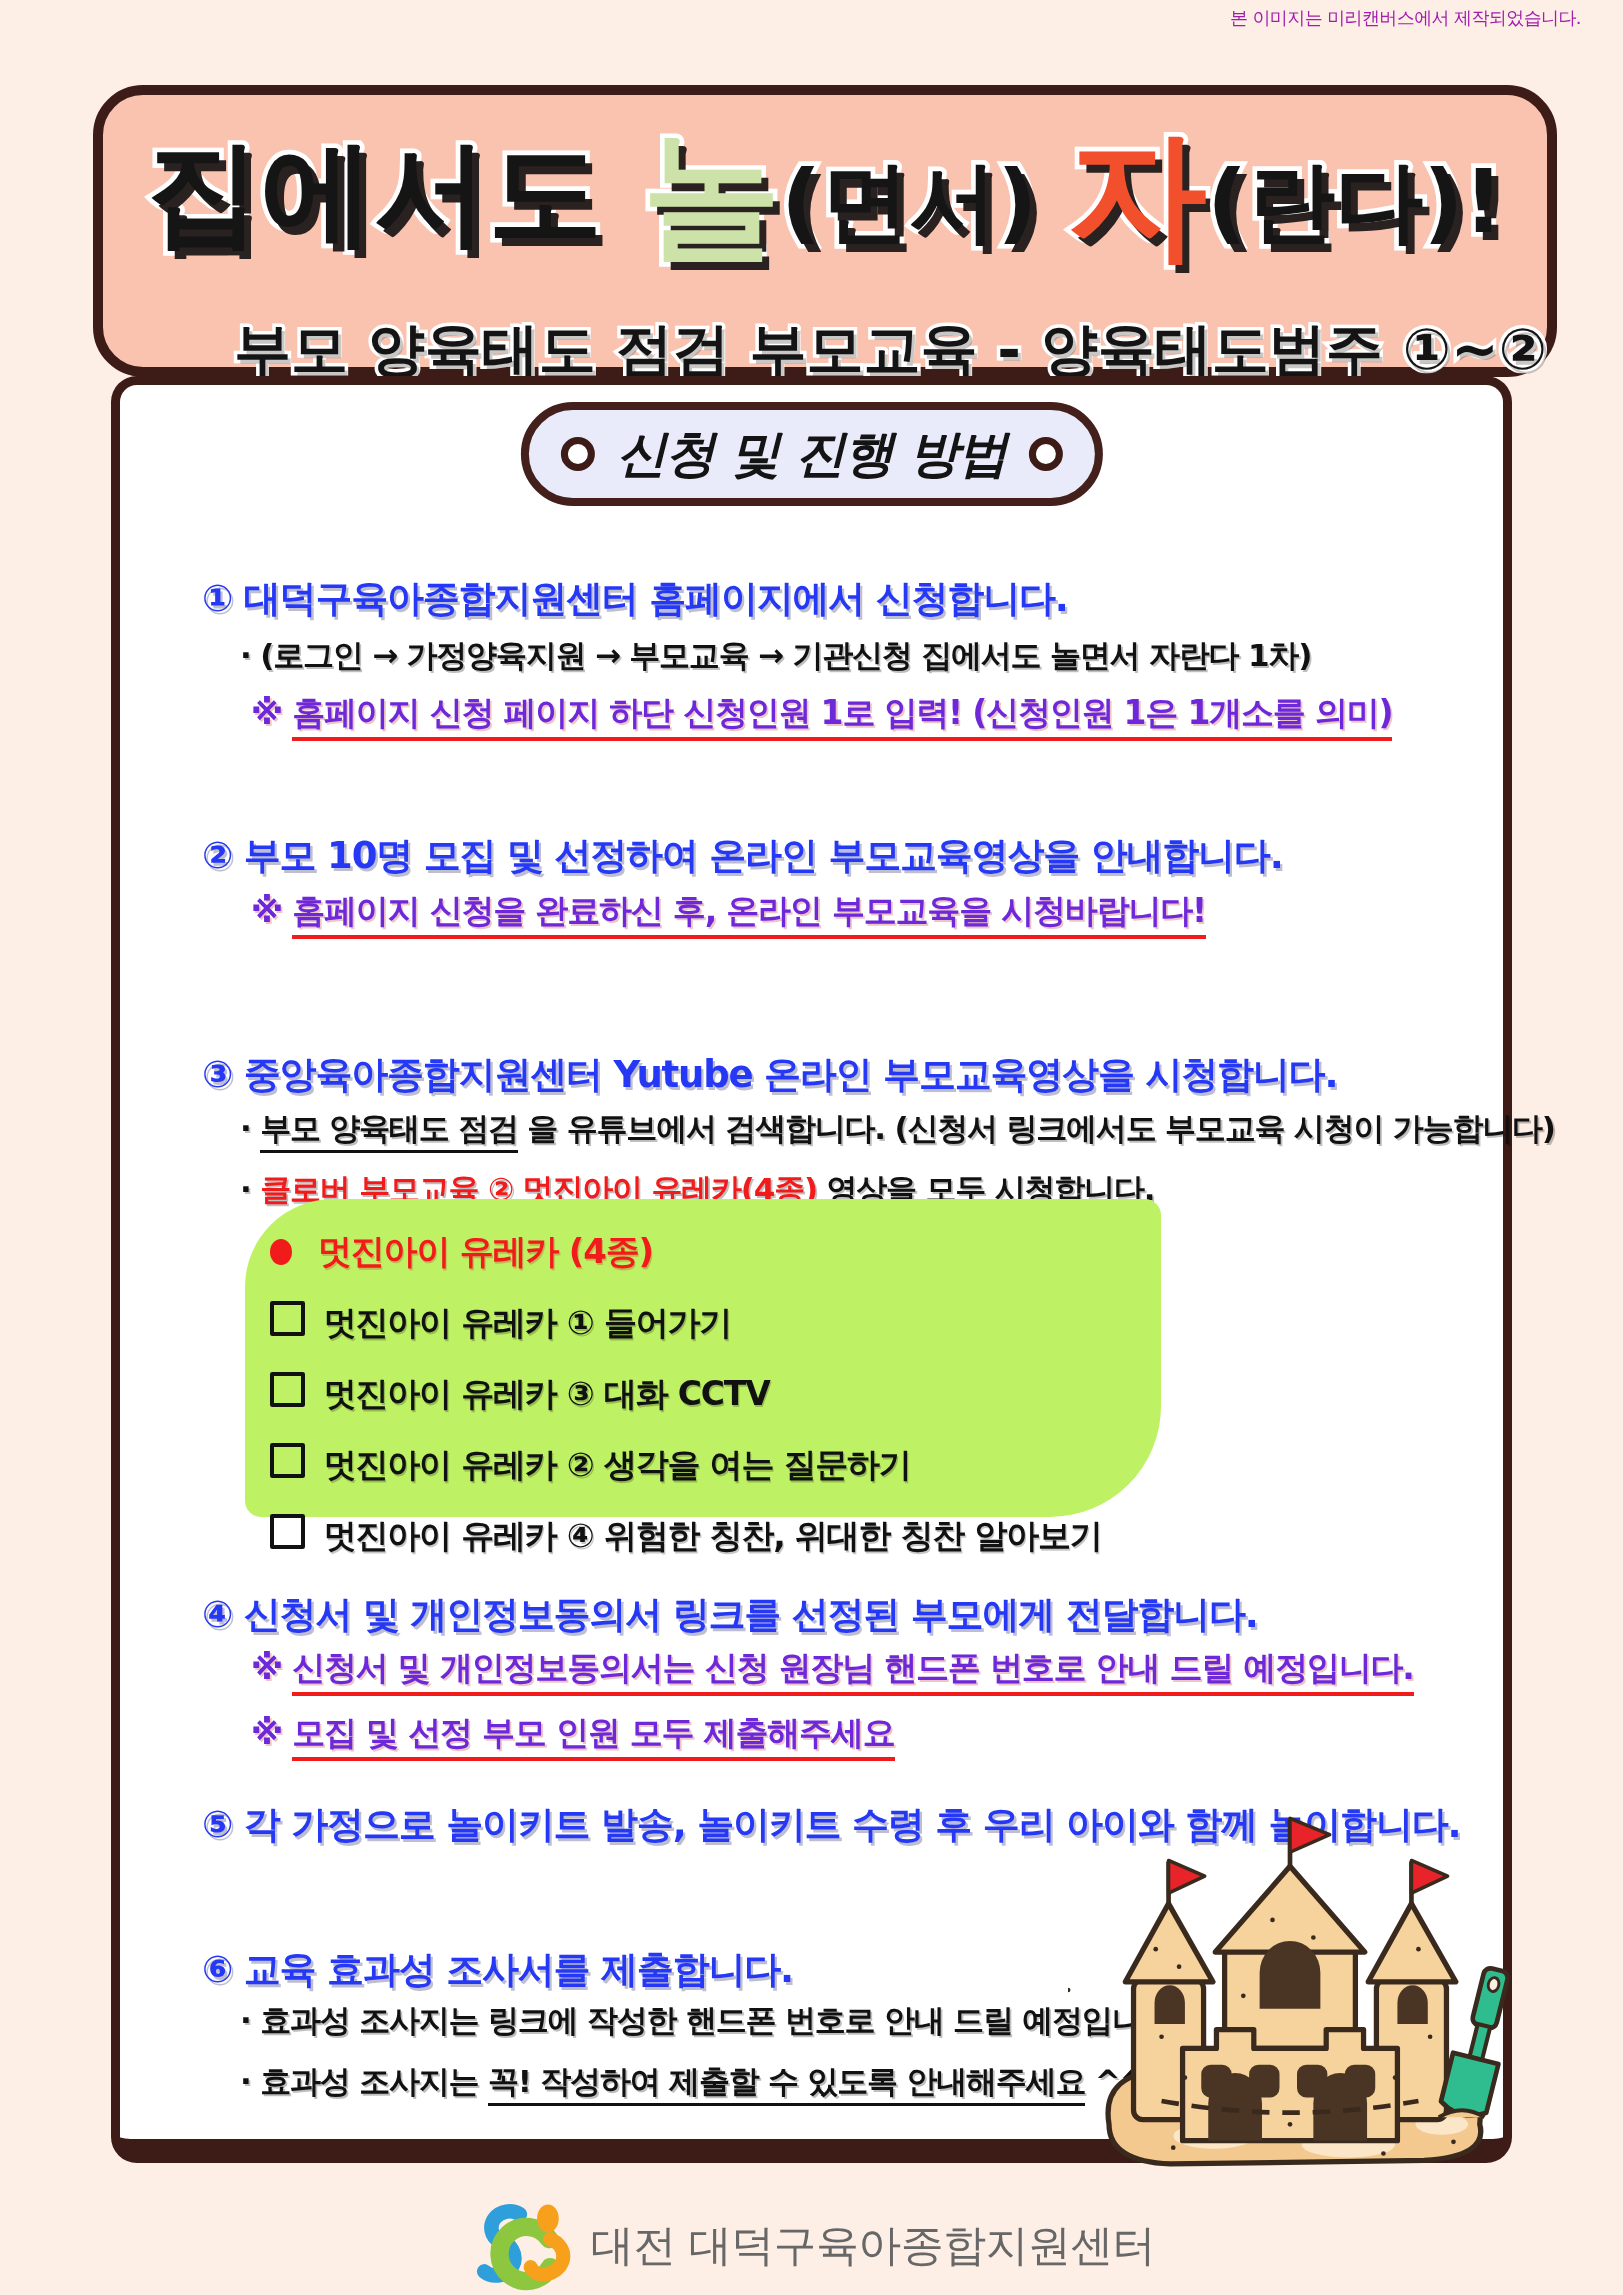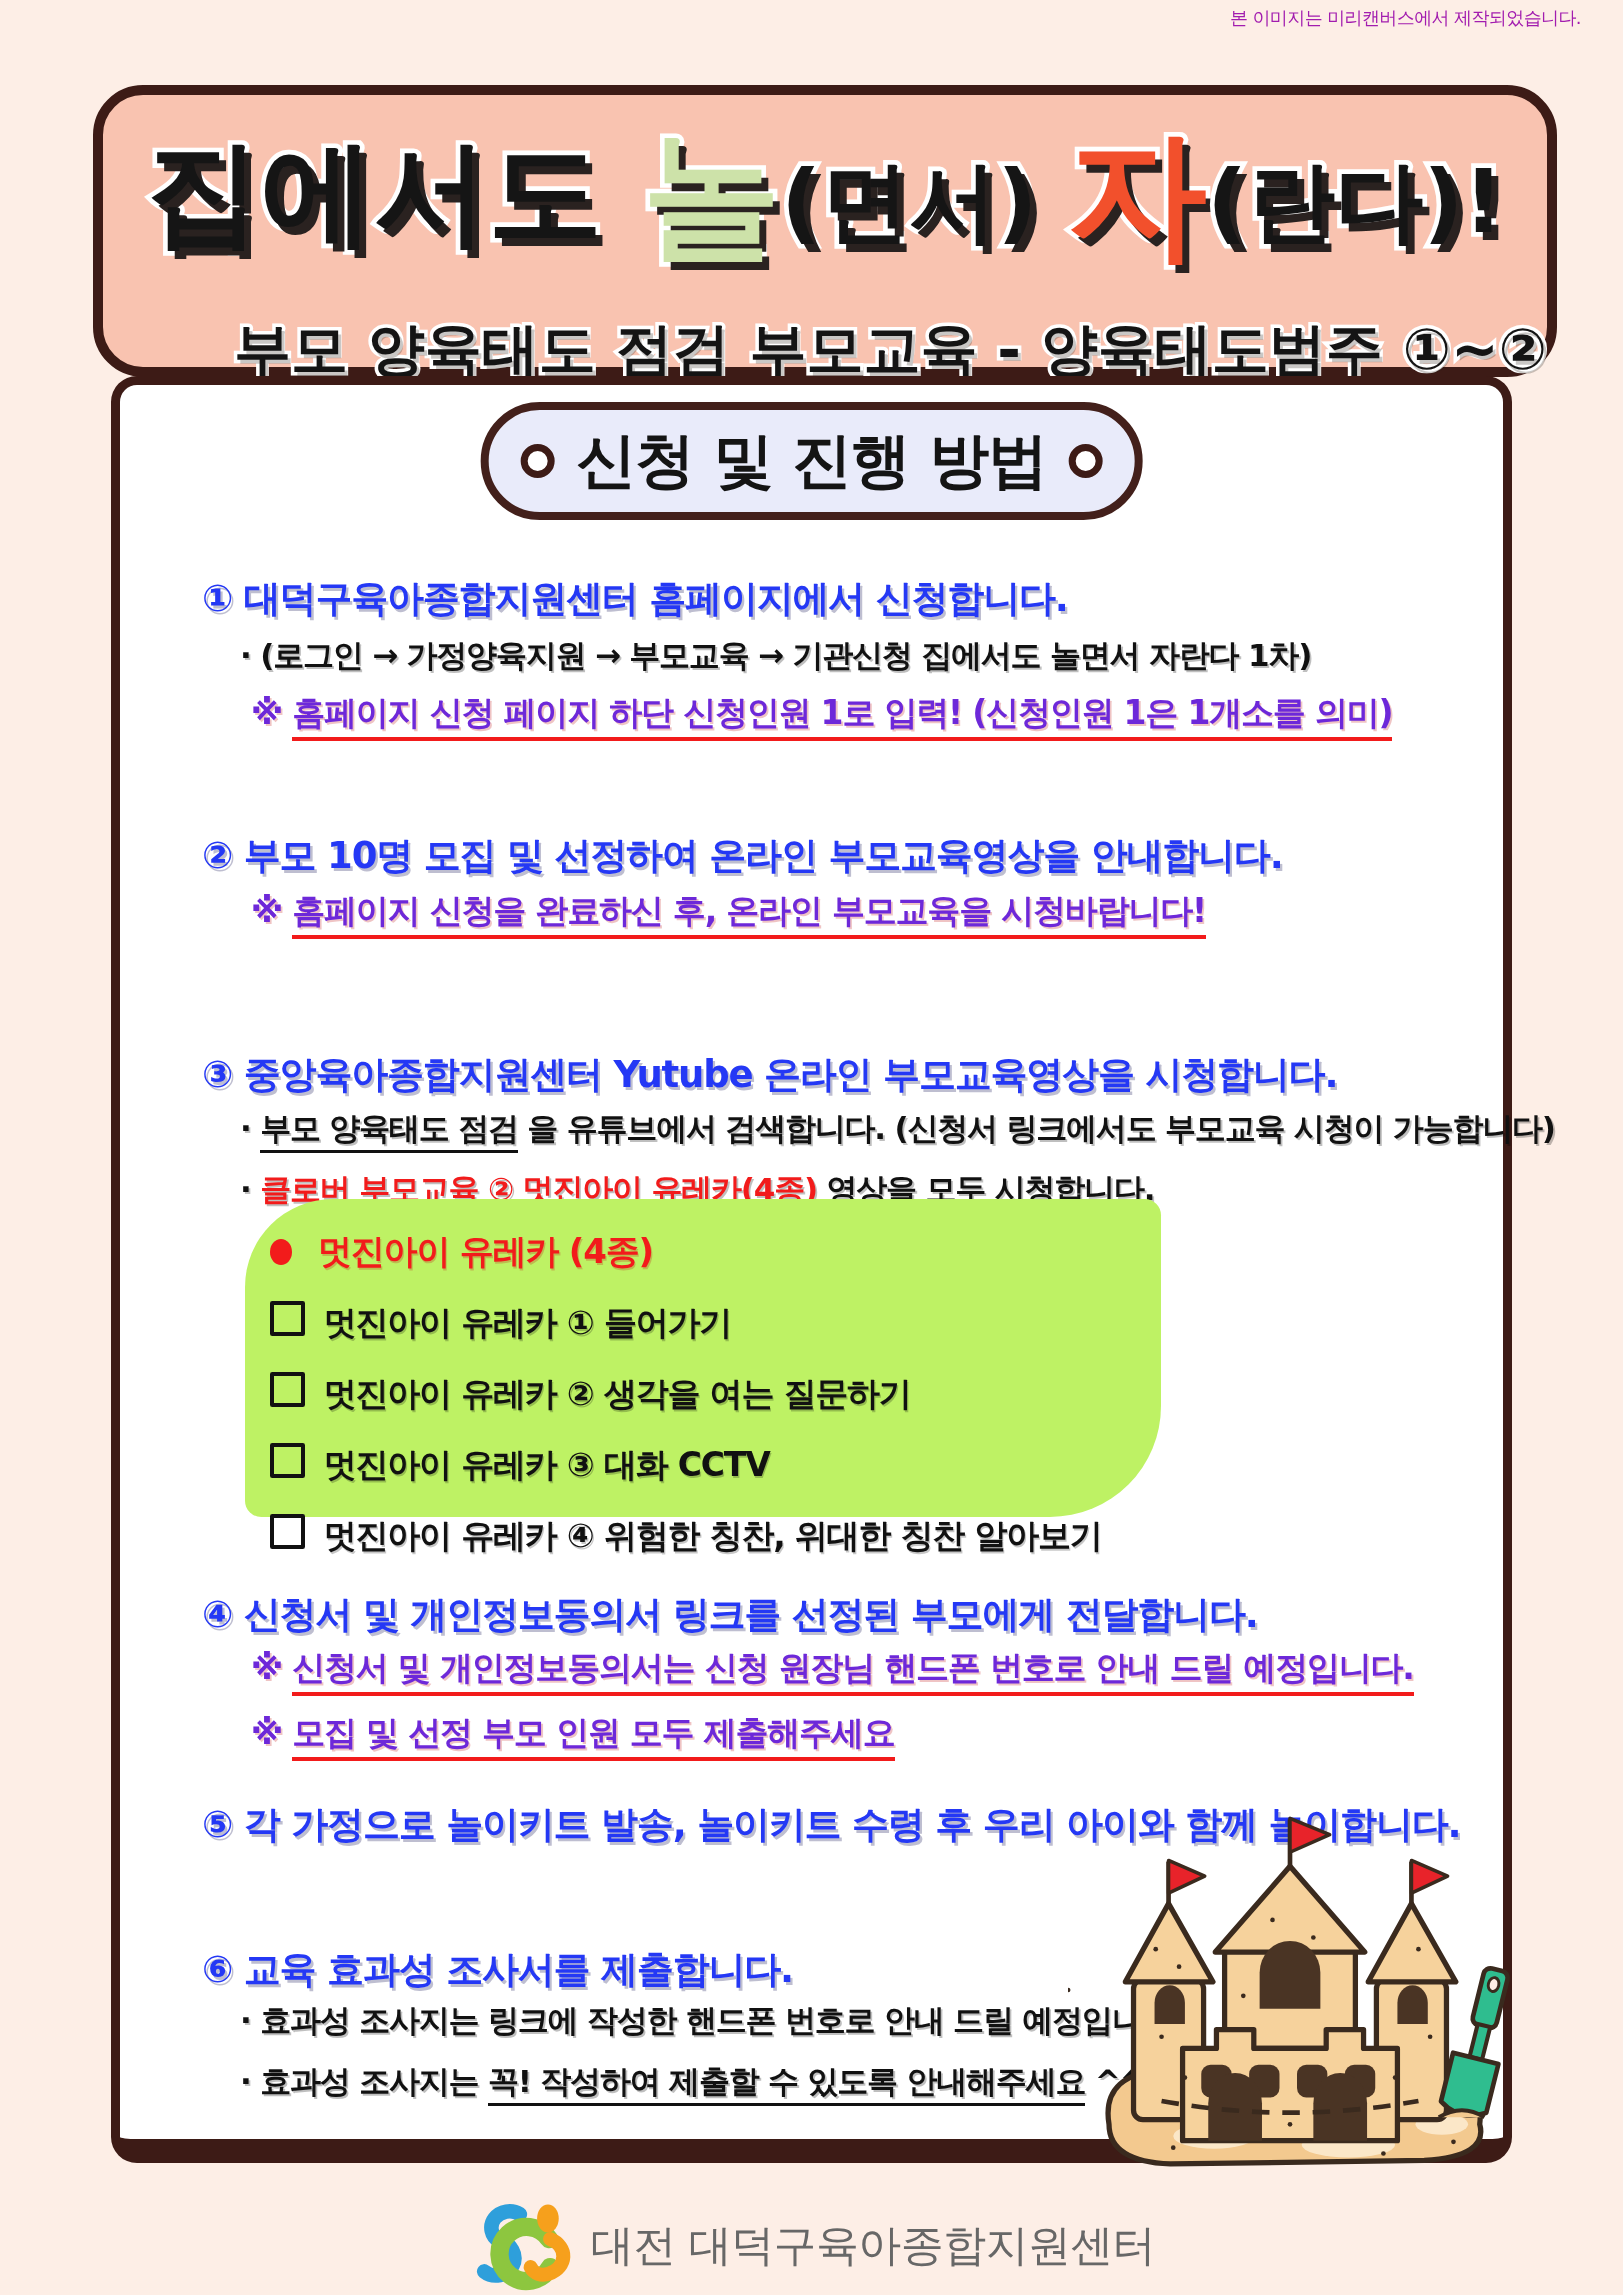--- a/index.html
+++ b/index.html
@@ -23,21 +23,21 @@
             text-shadow:2.9px 4.1px 0 rgba(40,30,25,0.25);text-align:right;}
 
   
   .content-card{position:absolute;left:111px;top:376px;width:1401px;height:1787px;box-sizing:border-box;
                 background:#ffffff;border:9.3px solid #3d1b16;border-bottom-width:24.5px;border-radius:26px;}
 
   .method-badge{position:absolute;top:17px;left:50%;transform:translateX(-50%);
                 background:#e9ebfa;border:8.8px solid #43201b;border-radius:583px;
                 padding:10.5px 32px;display:flex;align-items:center;gap:22px;}
   .method-badge .dot{width:20px;height:20px;border:7px solid #3d1b16;border-radius:50%;background:#ffffff;}
-  .method-badge .label{font-size:60px;font-weight:bold;color:#141414;letter-spacing:-1.2px;white-space:nowrap;}
+  .method-badge .label{font-size:50px;font-weight:bold;color:#141414;letter-spacing:-1.2px;white-space:nowrap;font-style:italic;}
 
   .step-heading{position:absolute;left:82px;white-space:nowrap;font-size:37px;font-weight:bold;color:#2438f5;
                 letter-spacing:-1.2px;text-shadow:2.3px 2.9px 0 rgba(110,110,150,0.45);}
   .black-line{position:absolute;left:120px;white-space:nowrap;font-size:31px;font-weight:bold;color:#111111;
               letter-spacing:-1.2px;text-shadow:1.8px 2.3px 0 rgba(0,0,0,0.25);}
   .red-note{position:absolute;left:131px;white-space:nowrap;font-size:33px;font-weight:bold;color:#6d28d9;
             letter-spacing:-1.2px;text-shadow:1.8px 2.3px 0 rgba(190,20,20,0.25);}
   .red-note .note-text{border-bottom:4.1px solid #f21b1b;padding-bottom:5.3px;}
   .u-black{border-bottom:3.5px solid #111111;padding-bottom:4.1px;}
   .t-red{color:#f21b1b;}
@@ -89,22 +89,22 @@
     <div class="step-heading" style="top:446px;">②  부모 10명 모집 및 선정하여 온라인 부모교육영상을 안내합니다.</div>
     <div class="red-note" style="top:504px;"><span>※ </span><span class="note-text">홈페이지 신청을 완료하신 후, 온라인 부모교육을 시청바랍니다!</span></div>
 
     <div class="step-heading" style="top:665px;">③  중앙육아종합지원센터 Yutube 온라인 부모교육영상을 시청합니다.</div>
     <div class="black-line" style="top:723px;"><span>· </span><span class="u-black">부모 양육태도 점검</span><span> 을 유튜브에서 검색합니다. (신청서 링크에서도 부모교육 시청이 가능합니다)</span></div>
     <div class="black-line" style="top:784px;"><span>· </span><span class="t-red">클로버 부모교육 ②  멋진아이 유레카(4종)</span><span> 영상을 모두 시청합니다.</span></div>
 
     <div class="checklist-panel">
       <div class="checklist-title"><span class="r-dot"></span><span>멋진아이 유레카 (4종)</span></div>
       <div class="check-row"><span class="box"></span><span>멋진아이 유레카 ①  들어가기</span></div>
+      <div class="check-row"><span class="box"></span><span>멋진아이 유레카 ③  대화 CCTV</span></div>
       <div class="check-row"><span class="box"></span><span>멋진아이 유레카 ②  생각을 여는 질문하기</span></div>
-      <div class="check-row"><span class="box"></span><span>멋진아이 유레카 ③  대화 CCTV</span></div>
       <div class="check-row"><span class="box"></span><span>멋진아이 유레카 ④  위험한 칭찬, 위대한 칭찬 알아보기</span></div>
     </div>
 
     <div class="step-heading" style="top:1205px;">④  신청서 및 개인정보동의서 링크를 선정된 부모에게 전달합니다.</div>
     <div class="red-note" style="top:1261px;"><span>※ </span><span class="note-text">신청서 및 개인정보동의서는  신청 원장님 핸드폰 번호로 안내 드릴 예정입니다.</span></div>
     <div class="red-note" style="top:1326px;"><span>※ </span><span class="note-text">모집 및 선정 부모 인원 모두 제출해주세요</span></div>
 
     <div class="step-heading" style="top:1415px;">⑤  각 가정으로 놀이키트 발송, 놀이키트 수령 후 우리 아이와 함께 놀이합니다.</div>
 
     <div class="step-heading" style="top:1560px;">⑥  교육 효과성 조사서를 제출합니다.</div>

